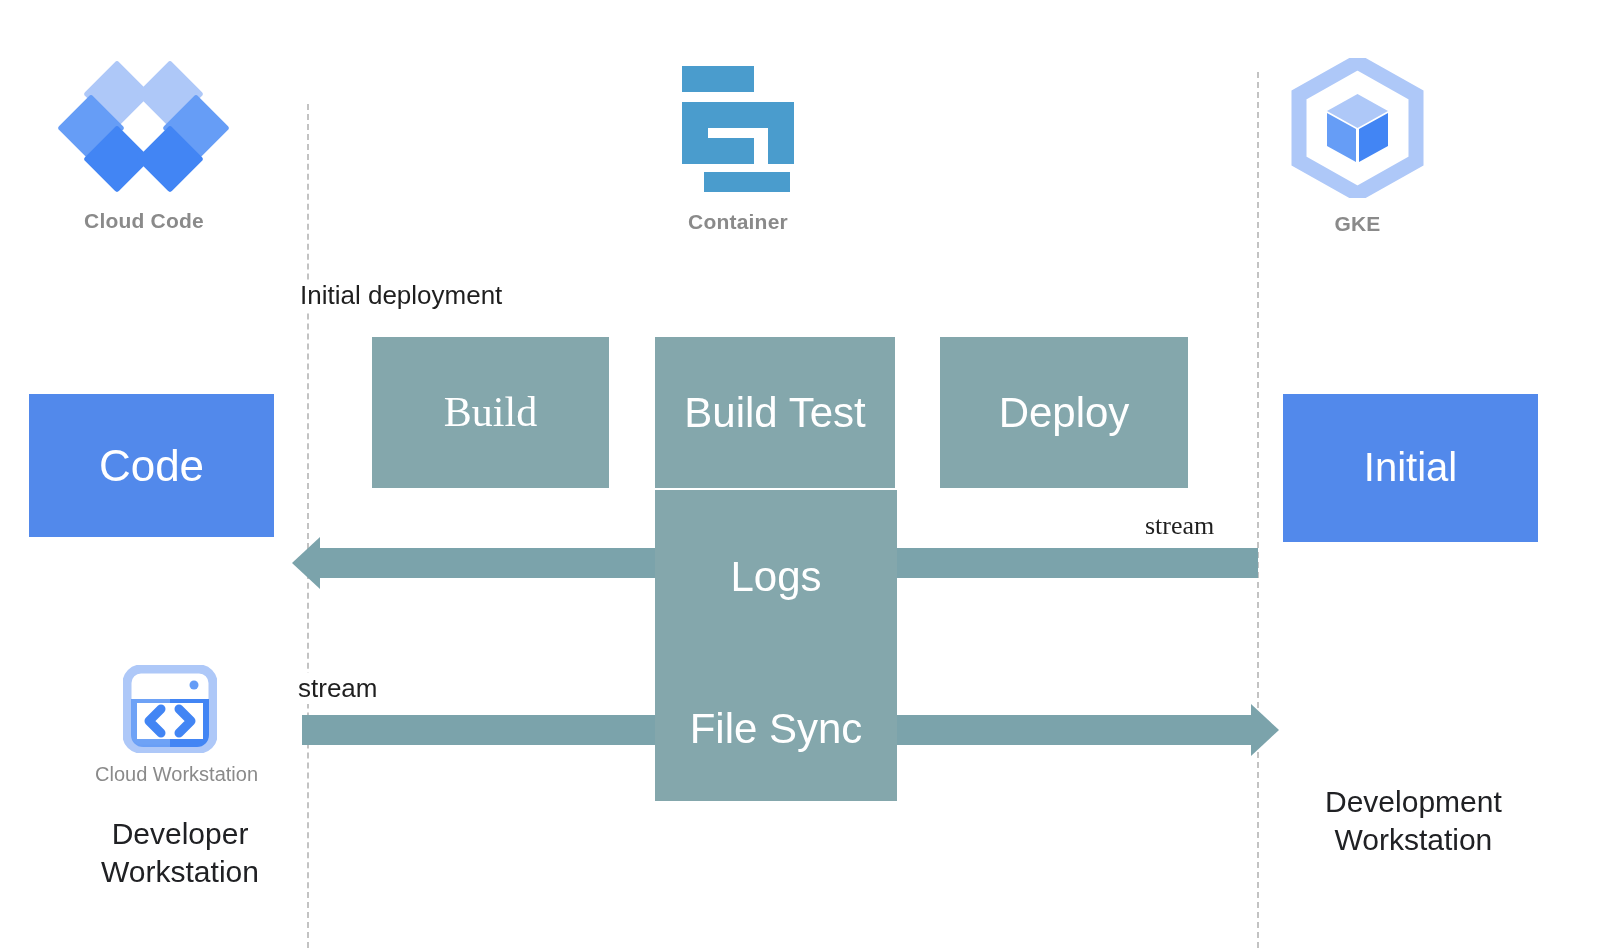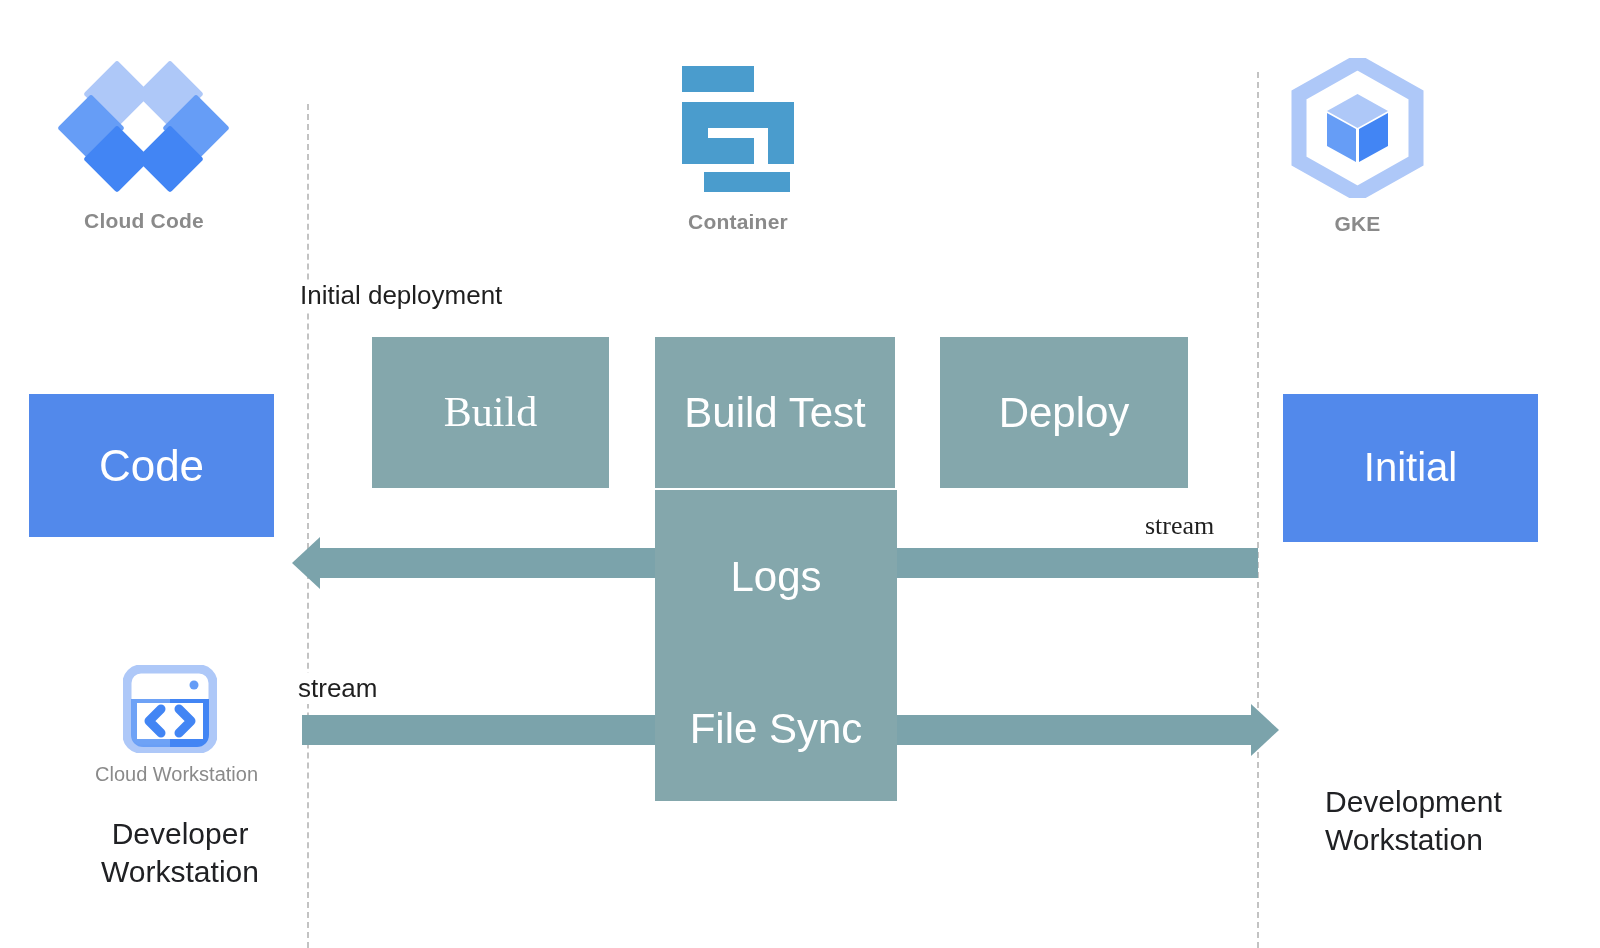--- a/index.html
+++ b/index.html
@@ -235,18 +235,18 @@
       </svg>
     </div>
     <div style="font-size:20px; font-weight:normal; color:#8a8a8a; white-space:nowrap;">Cloud Workstation</div>
   </div>
 
   <div class="env-label" style="left:60px; top:815px; width:240px; text-align:center;">
     <div>Developer</div>
     <div>Workstation</div>
   </div>
 
-  <div class="env-label" style="left:1325px; top:783px;">
+  <div class="env-label" style="left:1325px; top:783px;text-align:center;">
     <div>Development</div>
     <div>Workstation</div>
   </div>
 
 </div>
 
 </body></html>

